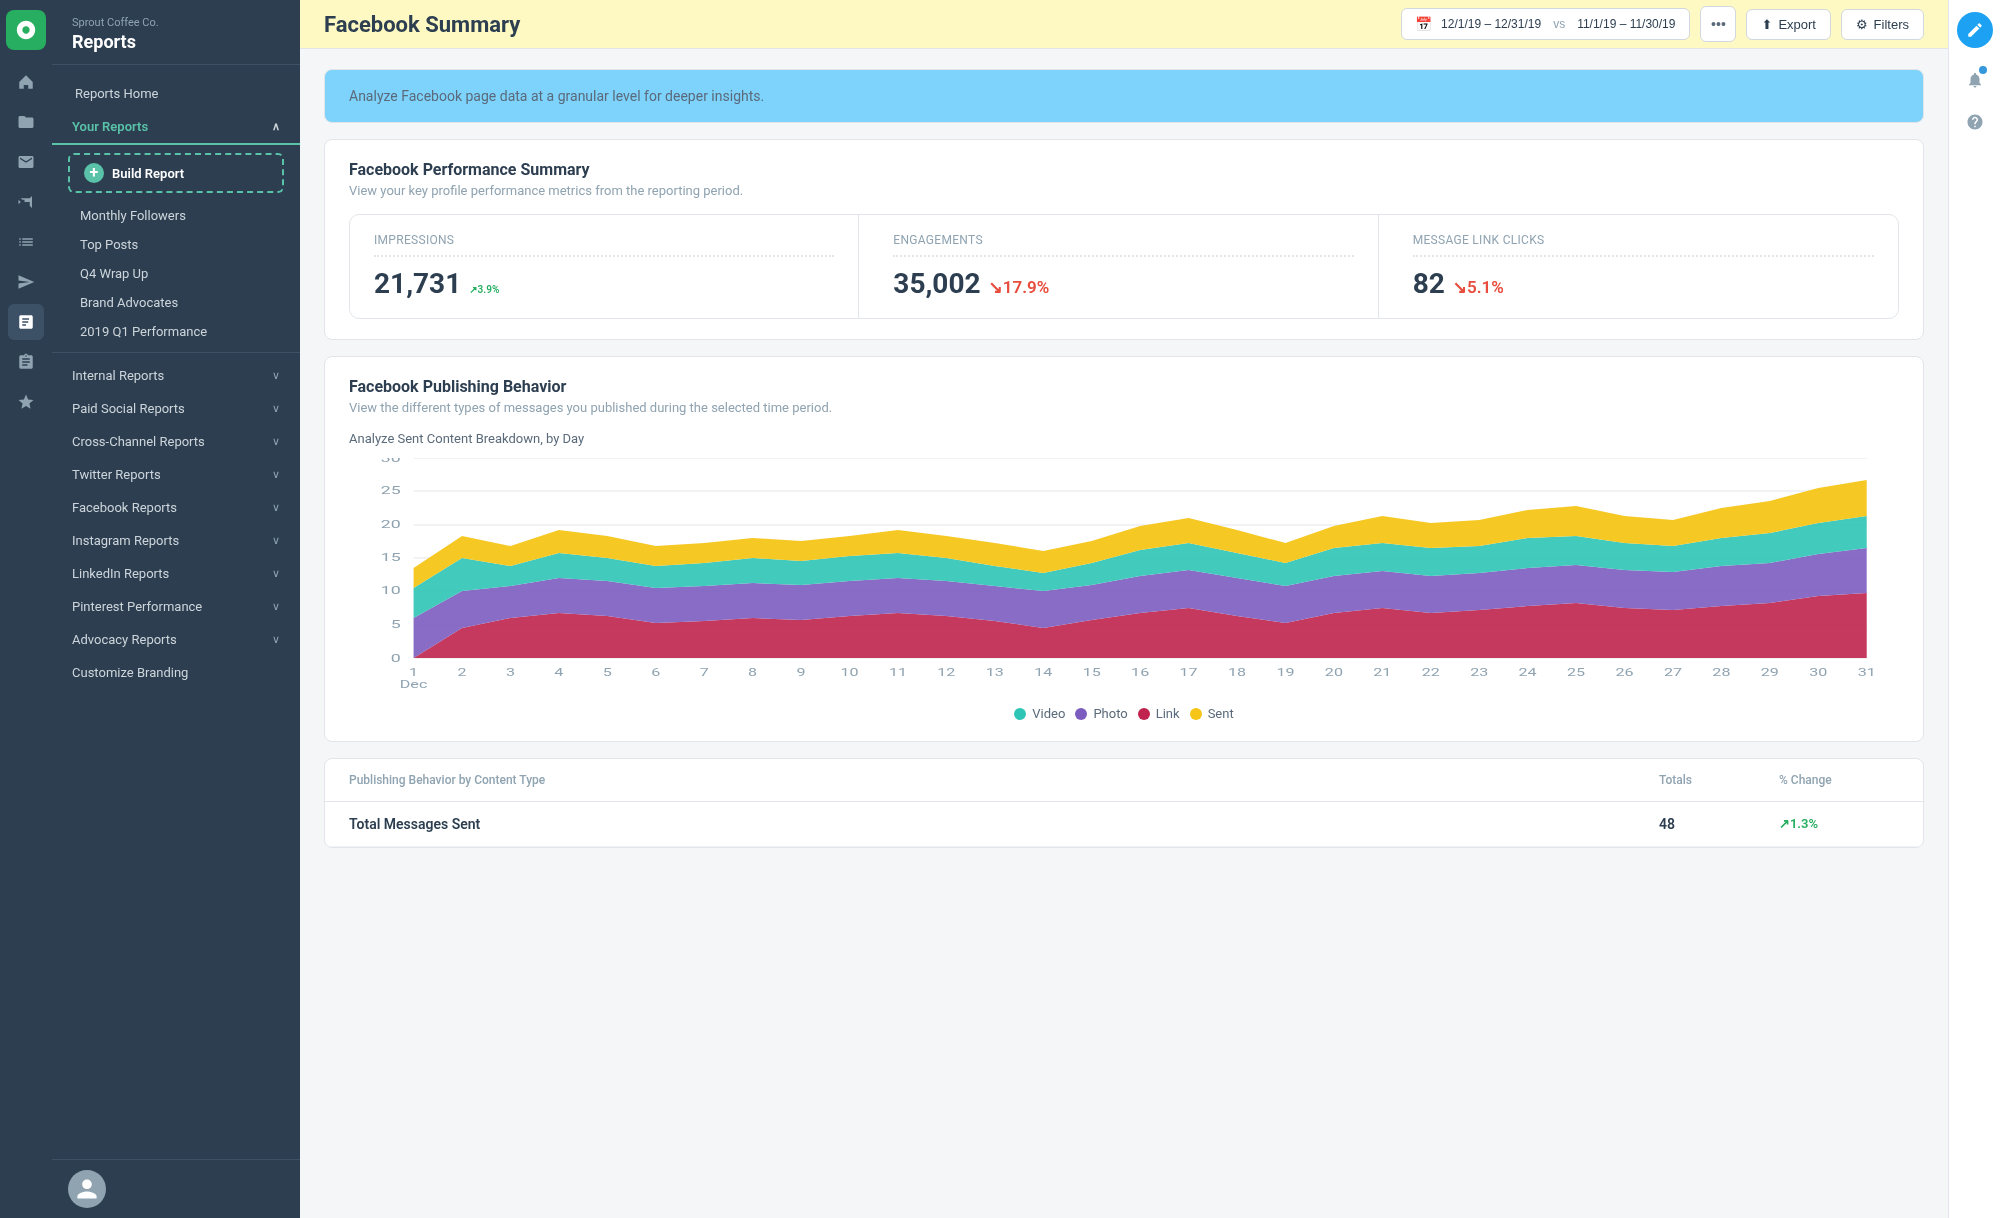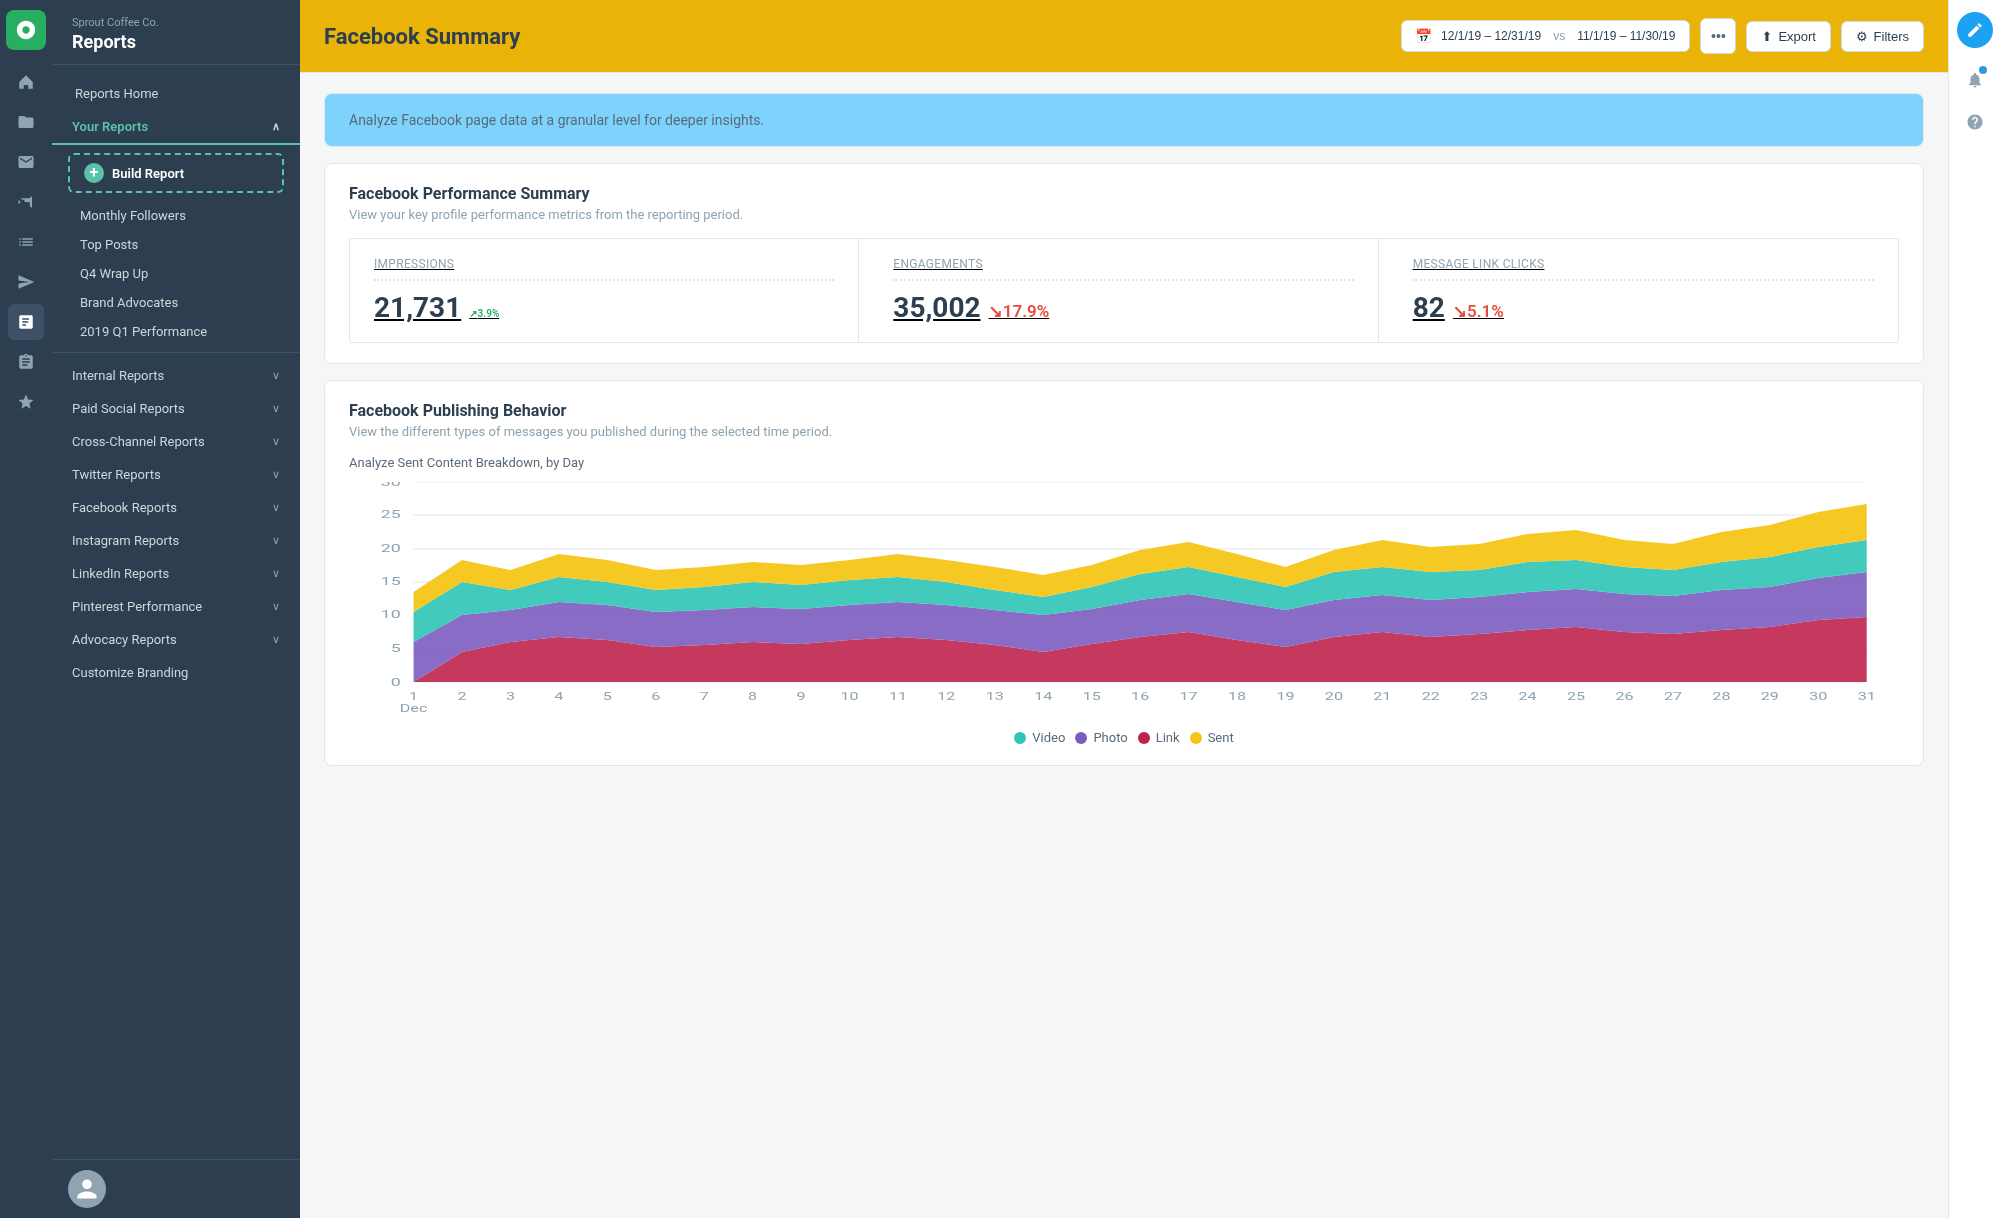--- a/index.html
+++ b/index.html
@@ -147,22 +147,22 @@
       flex-direction: column;
       overflow-y: auto;
       background: #f5f6f8;
     }
 
     
     .topbar {
       display: flex;
       align-items: center;
       justify-content: space-between;
-      padding: 18px 24px;
-      background: #eab308;
+      padding: 6px 24px;
+      background: #fef9c3;
       border-bottom: 1px solid #e2e6ea;
       flex-shrink: 0;
     }
     .page-title { font-size: 22px; font-weight: 700; color: #2c3e50; }
 
     .topbar-actions { display: flex; align-items: center; gap: 10px; }
     .date-range-btn {
       display: flex;
       align-items: center;
       gap: 8px;
@@ -233,23 +233,22 @@
     }
     .section-card-title { font-size: 16px; font-weight: 700; color: #2c3e50; margin-bottom: 4px; }
     .section-card-subtitle { font-size: 13px; color: #8fa3b1; margin-bottom: 16px; }
 
     
     .metrics-row {
       display: grid;
       grid-template-columns: 1fr 1fr 1fr;
       gap: 10px;
       border: 1px solid #e2e6ea;
-      border-radius: 2px;
+      border-radius: 10px;
       overflow: hidden;
-      text-decoration: underline;
     }
     .metric-cell {
       padding: 18px 24px;
       border-right: 1px solid #e2e6ea;
     }
     .metric-cell:last-child { border-right: none; }
     .metric-label { font-size: 12px; color: #8fa3b1; text-transform: uppercase; letter-spacing: 0.3px; border-bottom: 2px dotted #e2e6ea; padding-bottom: 8px; margin-bottom: 10px; }
     .metric-value { font-size: 28px; font-weight: 700; color: #2c3e50; display: flex; align-items: baseline; gap: 8px; }
     .metric-change-up { font-size: 10px; color: #27ae60; font-weight: 600; }
     .metric-change-down { font-size: 17px; color: #e74c3c; font-weight: 600; }
@@ -618,20 +617,32 @@
           <div class="legend-dot" style="background:#c0234e;"></div>
           <span>Link</span>
         </div>
         <div class="legend-item">
           <div class="legend-dot" style="background:#f5c518;"></div>
           <span>Sent</span>
         </div>
       </div>
     </div>
 
+    <div class="pub-behavior-card">
+      <div class="pub-behavior-header">
+        <span>Publishing Behavior by Content Type</span>
+        <span>Totals</span>
+        <span>% Change</span>
+      </div>
+      <div class="pub-behavior-row">
+        <span>Total Messages Sent</span>
+        <span>48</span>
+        <span class="change-up">↗1.3%</span>
+      </div>
+    </div>
   </div>
 </div>
 
 <div class="right-rail">
   <div class="right-icon" style="background:#1da1f2;border-radius:50%;color:#fff;margin-bottom:8px;">
     <svg width="18" height="18" viewBox="0 0 24 24" fill="currentColor">
         <path d="M3 17.25V21h3.75L17.81 9.94l-3.75-3.75L3 17.25zM20.71 7.04c.39-.39.39-1.02 0-1.41l-2.34-2.34c-.39-.39-1.02-.39-1.41 0l-1.83 1.83 3.75 3.75 1.83-1.83z"></path>
       </svg>
   </div>
   <div class="right-icon">

